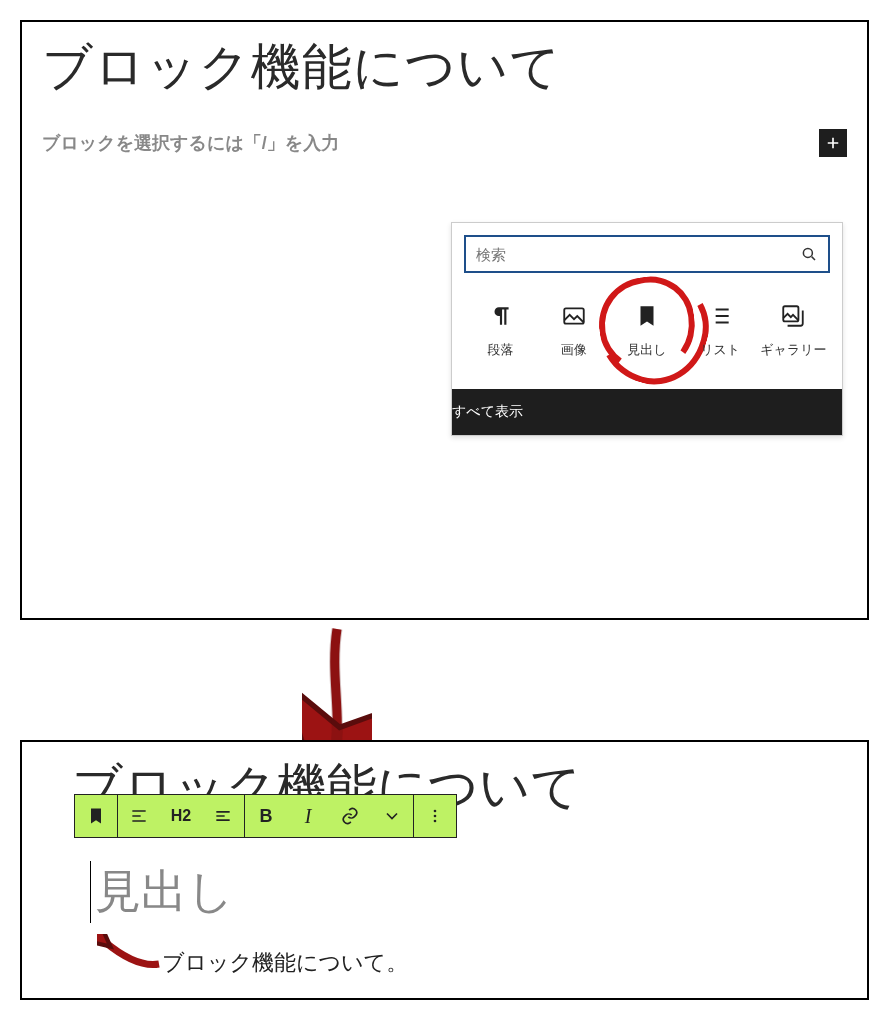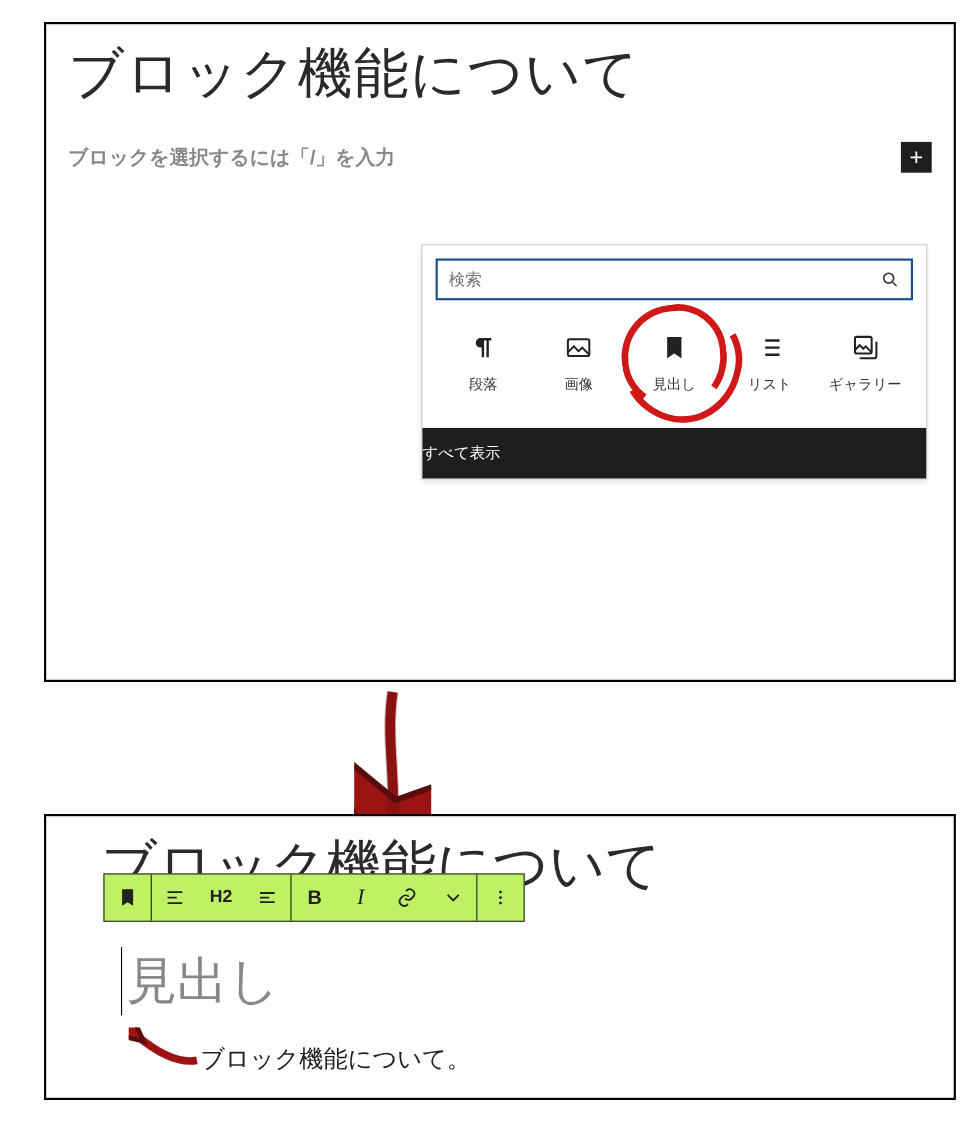--- a/index.html
+++ b/index.html
@@ -7,21 +7,20 @@
     background: #fff;
     font-family: "Hiragino Sans", "Yu Gothic", "Meiryo", sans-serif;
     width: 889px;
     padding: 20px;
   }
   .panel {
     border: 2.5px solid #000;
     background: #fff;
     padding: 12px 20px 20px 20px;
     position: relative;
-    margin-left: 20px;
   }
   .panel1 { height: 600px; }
   .panel2 { height: 260px; margin-top: 120px; position: relative; }
 
   .title-row {
     display: flex;
     align-items: baseline;
     gap: 10px;
     margin-bottom: 28px;
     font-family: "Yu Mincho", "Hiragino Mincho Pro", serif;
@@ -54,21 +53,21 @@
     display: flex; align-items: center; justify-content: center;
     color: #fff;
     cursor: pointer;
   }
   .add-block svg { width: 18px; height: 18px; }
 
   .inserter {
     position: absolute;
     right: 24px;
     top: 200px;
-    width: 460px;
+    width: 392px;
     border: 1px solid #ccc;
     background: #fff;
     box-shadow: 0 2px 5px rgba(0,0,0,.12);
   }
   .search-wrap {
     margin: 12px;
     border: 2px solid #1e4f8a;
     display: flex;
     align-items: center;
     padding: 8px 10px;

